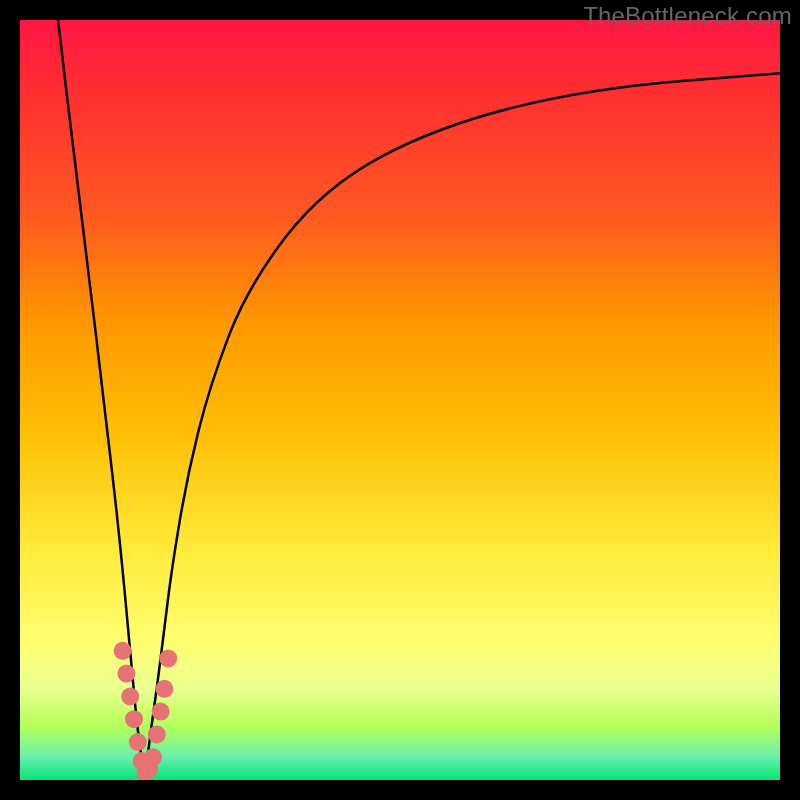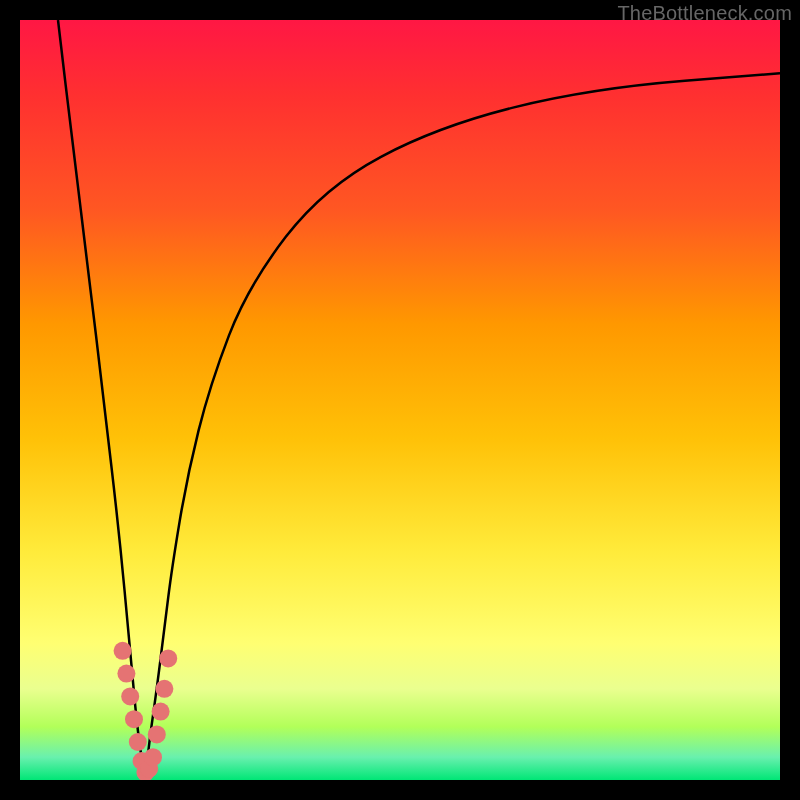--- a/index.html
+++ b/index.html
@@ -41,21 +41,21 @@
     left: 0;
     top: 0;
     width: 760px;
     height: 760px;
   }
   .watermark {
     position: absolute;
     top: 2px;
     right: 8px;
     color: #666;
-    font-size: 20px;
+    font-size: 24px;
     font-weight: 500;
     letter-spacing: 0.2px;
   }
 </style>
 </head>
 <body>
 
 <div class="frame">
   <div class="plot">
     <svg class="curve" viewBox="0 0 760 760" preserveAspectRatio="none">

